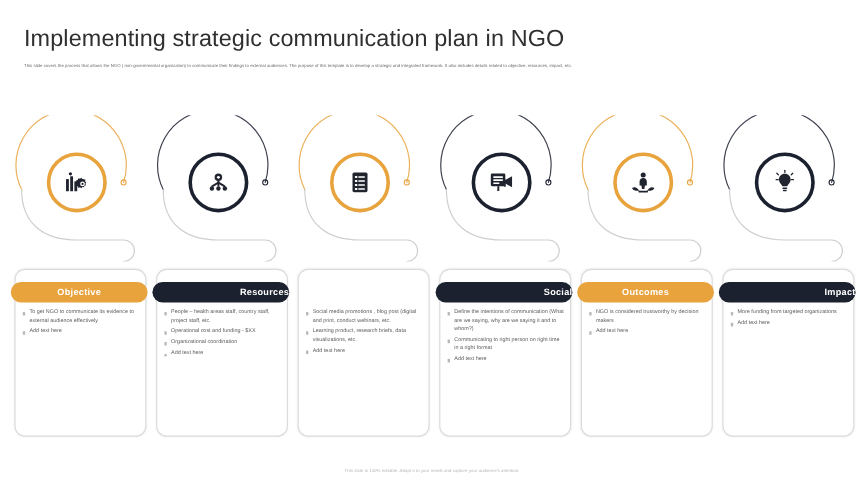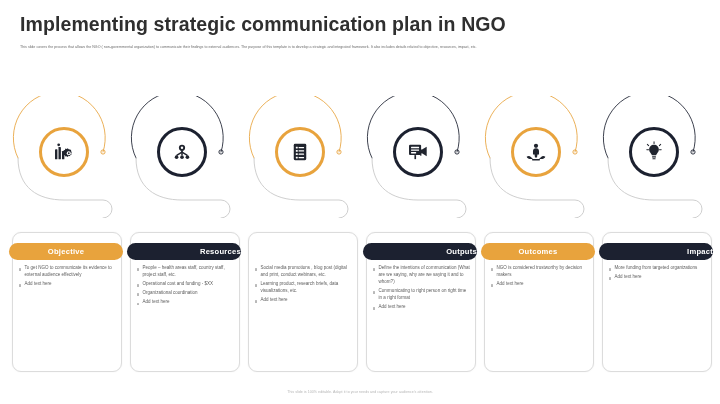--- a/index.html
+++ b/index.html
@@ -8,25 +8,26 @@
     background: #ffffff;
     font-family: "Liberation Sans", sans-serif;
     overflow: hidden;
   }
   .slide { position: relative; width: 720px; height: 404px; background: #fff; }
 
   
   .header { position: absolute; left: 20px; top: 12px; width: 680px; }
   .slide-title {
     font-size: 19.5px;
-    font-weight: 700;
+    font-weight: 400;
     letter-spacing: 0.1px;
     color: #2f2f2f;
     line-height: 1.25;
     white-space: nowrap;
+    margin-top: 8px;
   }
   .slide-subtitle {
     margin-top: 8px;
     font-size: 3.6px;
     line-height: 1.85;
     color: #6a6a6a;
     font-weight: 400;
     width: 678px;
     letter-spacing: 0.02px;
   }
@@ -59,21 +60,21 @@
     display: flex; align-items: center; justify-content: center;
     background: #fff;
   }
   .icon-ring.orange { border: 3px solid #e8a33d; }
   .icon-ring.dark   { border: 3.4px solid #1c2130; }
   .icon-ring svg { display: block; }
 
   
   .card {
     position: absolute;
-    left: 4px; top: 136px;
+    left: 4px; top: 128px;
     width: 110px;
     height: 140px;
     background: #ffffff;
     border: 0.8px solid #dcdcdc;
     border-radius: 9px;
     box-shadow: 0 0 2px rgba(0,0,0,0.06);
   }
   .card-header {
     position: absolute;
     left: -4px; top: 10px;
@@ -288,21 +289,21 @@
       <path d="M5.0 20.5l3.9-2.3 3.9 2.3z" opacity="0"></path>
       <path d="M15.9 9.6l5.6-3.3v10.2l-5.6-3.3z"></path>
       <rect x="13.6" y="9.3" width="2.8" height="4.0" rx="0.6"></rect>
       <rect x="14.4" y="13.1" width="1.3" height="3.0" rx="0.4"></rect>
     </svg>
             </span>
       </div>
     </div>
     <div class="card">
       <div class="card-header dark">
-        <span class="card-header-label">Outputs</span>
+        <span class="card-header-label">Social</span>
       </div>
       <div class="card-body">
 
       <div class="bullet-row">
         <span class="bullet-mark"></span>
         <span class="bullet-text">Define the intentions of communication (What are we saying, why are we saying it and to whom?)</span>
       </div>
       <div class="bullet-row">
         <span class="bullet-mark"></span>
         <span class="bullet-text">Communicating to right person on right time in a right format</span>

